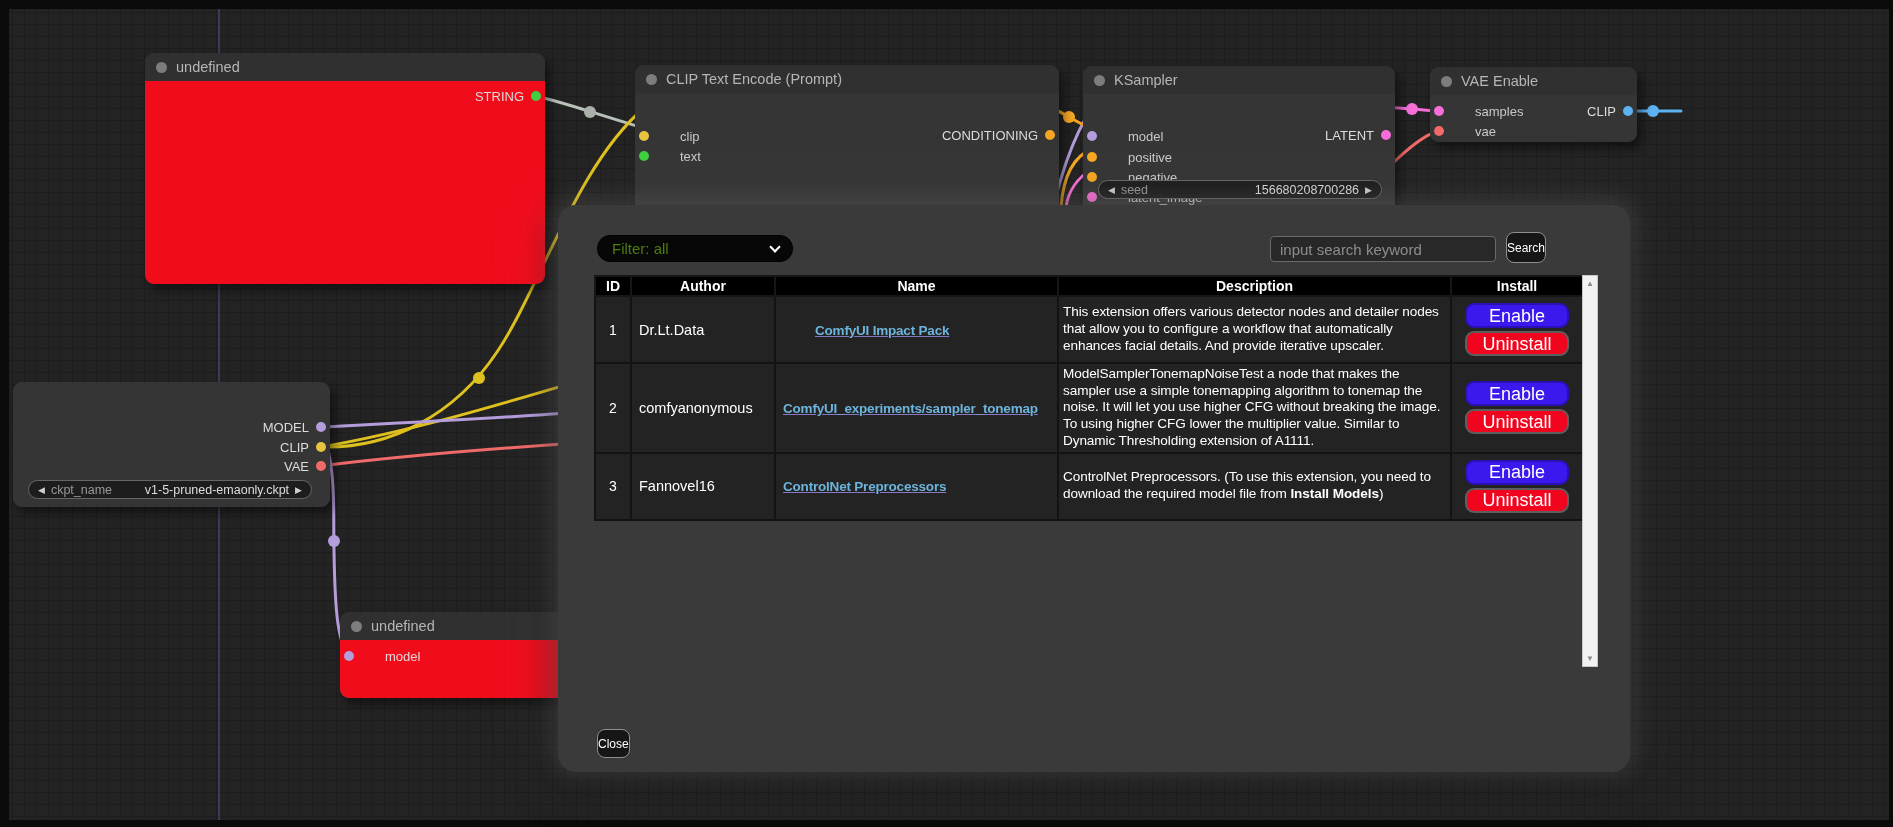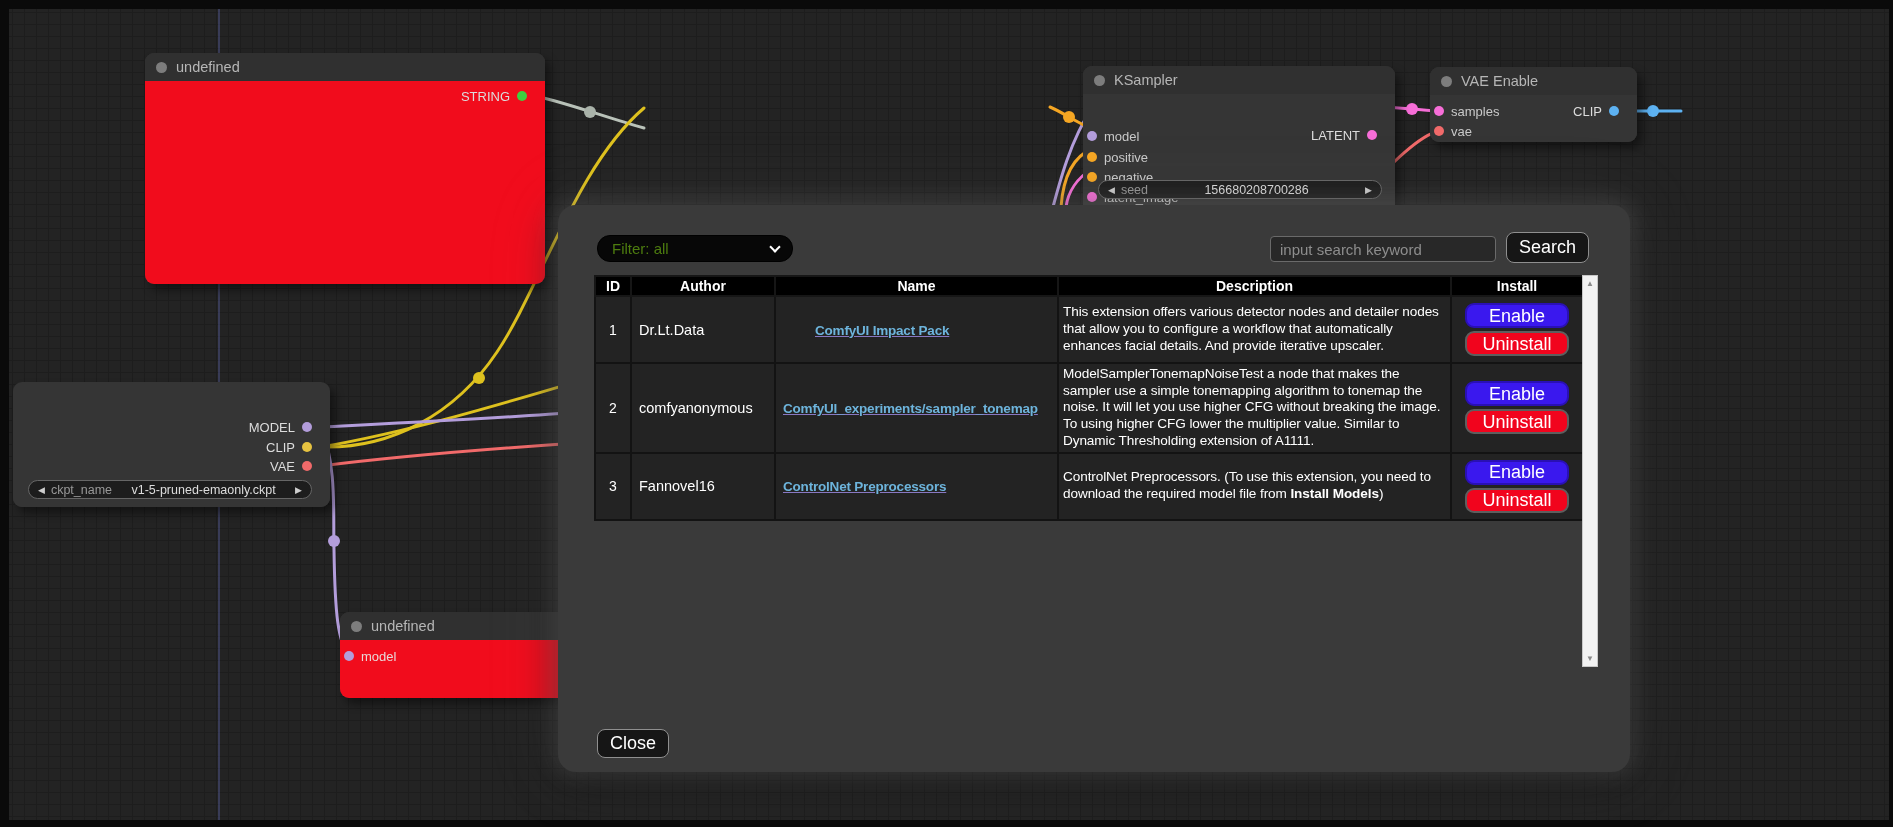--- a/index.html
+++ b/index.html
@@ -27,52 +27,52 @@
   
   .node{position:absolute;z-index:2;background:#353535;border-radius:9px;
         box-shadow:5px 6px 10px rgba(0,0,0,0.45);}
   .node-header{height:28px;background:#303030;border-radius:9px 9px 0 0;
         display:flex;align-items:center;padding:0 11px;gap:9px;}
   .hdr-dot{width:11px;height:11px;border-radius:50%;background:#7d7d7d;flex:none;}
   .node-title{color:#b6b6b6;font-size:14.5px;white-space:nowrap;}
   .node-body{position:absolute;left:0;right:0;top:28px;bottom:0;background:#353535;border-radius:0 0 9px 9px;}
   .node-body.red{background:#f10c1c;}
   .slot{position:absolute;display:flex;align-items:center;height:18px;font-size:13px;color:#c9c9c9;white-space:nowrap;}
-  .slot.in{left:4px;}
-  .slot.out{right:18px;align-items:center;}
+  .slot.in{left:4px;gap:24px;}
+  .slot.out{right:4px;align-items:center;}
   .dot{width:10px;height:10px;border-radius:50%;flex:none;}
   .slot.in .dot{margin-right:7px;}
   .slot.out .dot{margin-left:7px;}
   .dot.green{background:#3fcf3f;}  .dot.yellow{background:#e7c341;}
   .dot.orange{background:#f5a623;} .dot.purple{background:#b39ddb;}
   .dot.pink{background:#f76ed8;}   .dot.red{background:#f16a6a;}
   .dot.blue{background:#5db2f2;}
   .widget{position:absolute;height:19px;background:#1d1d1d;border:1px solid #666;
         border-radius:10px;display:flex;align-items:center;padding:0 9px;font-size:12.5px;gap:6px;}
   .warrow{color:#cfcfcf;font-size:9px;flex:none;}
   .wlabel{color:#989898;flex:none;}
-  .wvalue{flex:1;text-align:center;color:#dddddd;overflow:hidden;white-space:nowrap;}
+  .wvalue{flex:1;text-align:right;color:#dddddd;overflow:hidden;white-space:nowrap;}
   .wvalue.right{flex:1;text-align:right;padding-right:16px;}
 
   
   .modal{position:absolute;left:558px;top:205px;width:1072px;height:567px;z-index:10;
         background:#3a3a3a;border-radius:18px;
         box-shadow:0 0 22px 6px rgba(230,230,230,0.13),0 0 70px 18px rgba(200,200,200,0.06),0 10px 40px rgba(0,0,0,0.6);}
   .filter-select{position:absolute;left:39px;top:30px;width:196px;height:27px;
         -webkit-appearance:none;appearance:none;background:#070707;color:#4d7c0f;
         border:1px solid #000;border-radius:13px;font-size:15px;padding:0 30px 0 14px;
         font-family:"Liberation Sans",sans-serif;}
   .chev{position:absolute;left:213px;top:38px;width:8px;height:8px;
         border-right:2.5px solid #fff;border-bottom:2.5px solid #fff;transform:rotate(45deg);pointer-events:none;}
   .search-input{position:absolute;left:712px;top:31px;width:226px;height:26px;
         background:#282828;border:1px solid #6a6a6a;border-radius:4px;color:#ddd;
         padding:0 9px;font-size:15px;font-family:"Liberation Sans",sans-serif;}
   .search-input::placeholder{color:#8d8d8d;}
   .btn-plain{background:#161616;border:1.5px solid #8f8f8f;border-radius:8px;color:#fff;
-        font-size:18px;font-family:"Liberation Sans",sans-serif;padding:1px 12px;}
+        font-size:12px;font-family:"Liberation Sans",sans-serif;padding:1px 0;}
   .search-btn{position:absolute;left:948px;top:27px;height:31px;}
   .close-btn{position:absolute;left:39px;top:524px;height:29px;}
   .table-wrap{position:absolute;left:36px;top:70px;width:1004px;height:392px;}
   table.ext{border-collapse:collapse;table-layout:fixed;width:988px;}
   table.ext th{background:#000;color:#fff;font-size:14px;font-weight:bold;height:20px;
         padding:1px 3px;border:2px solid #161616;text-align:center;}
   table.ext td{background:#232323;border:2px solid #131313;color:#fff;vertical-align:middle;}
   td.c-id{text-align:center;font-size:14px;}
   td.c-author{padding:3px 7px;font-size:14.5px;}
   td.c-name{padding:3px 7px;white-space:nowrap;overflow:hidden;}
@@ -121,20 +121,40 @@
       <span class="node-title">undefined</span>
     </div>
     <div class="node-body red">
       <div class="slot out" style="top:6px">
         <span style="color:#dcdcdc;">STRING</span>
         <span class="dot green"></span>
       </div>
     </div>
   </div>
 
+  <div class="node" style="left:635px;top:65px;width:424px;height:150px">
+    <div class="node-header">
+      <span class="hdr-dot"></span>
+      <span class="node-title">CLIP Text Encode (Prompt)</span>
+    </div>
+    <div class="node-body">
+      <div class="slot in" style="top:34px">
+        <span class="dot yellow"></span>
+        <span>clip</span>
+      </div>
+      <div class="slot in" style="top:54px">
+        <span class="dot green"></span>
+        <span>text</span>
+      </div>
+      <div class="slot out" style="top:33px">
+        <span style="color:#dcdcdc;">CONDITIONING</span>
+        <span class="dot orange"></span>
+      </div>
+    </div>
+  </div>
 
   <div class="node" style="left:1083px;top:66px;width:312px;height:150px">
     <div class="node-header">
       <span class="hdr-dot"></span>
       <span class="node-title">KSampler</span>
     </div>
     <div class="node-body">
       <div class="slot in" style="top:33px">
         <span class="dot purple"></span>
         <span>model</span>

